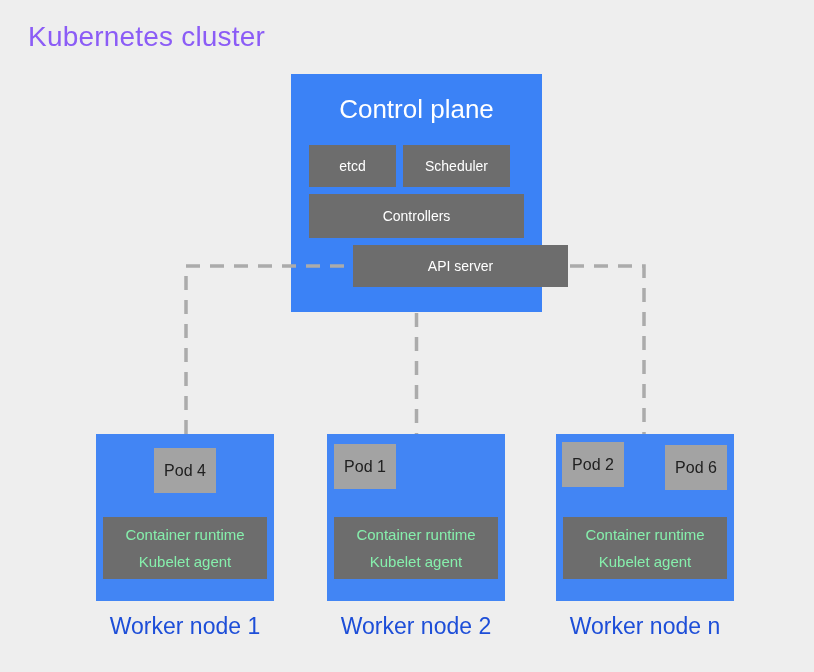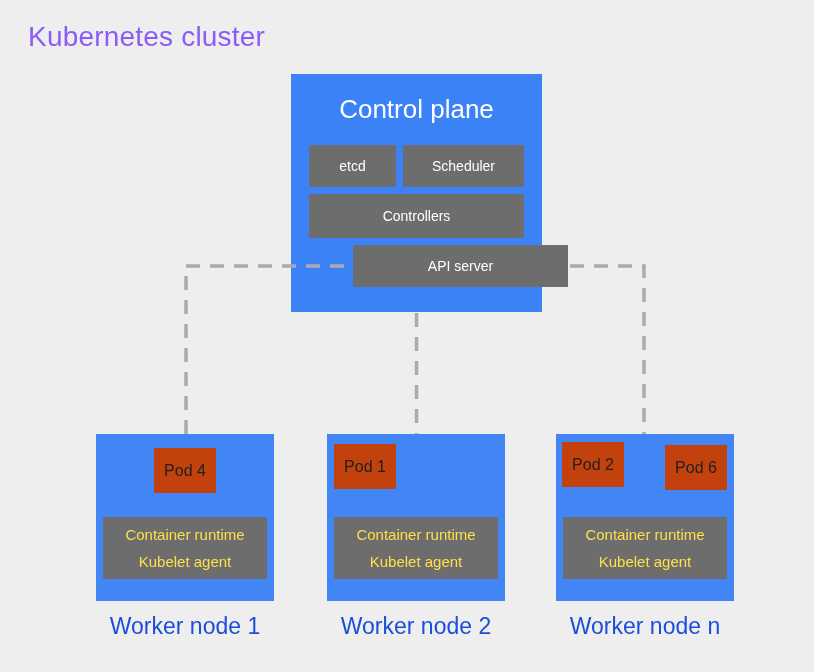--- a/index.html
+++ b/index.html
@@ -53,56 +53,56 @@
     background:#6d6d6d;
     color:#ffffff;
     font-size:14px;
     display:flex;
     align-items:center;
     justify-content:center;
     z-index:2;
     white-space:nowrap;
   }
   .cp-etcd{left:18px; top:71px; width:87px; height:42px;}
-  .cp-scheduler{left:112px; top:71px; width:121px; height:42px;}
+  .cp-scheduler{left:112px; top:71px; width:107px; height:42px;}
   .cp-controllers{left:18px; top:120px; width:215px; height:44px;}
   .cp-apiserver{left:18px; top:171px; width:215px; height:42px;margin-left:44px;}
   
   .worker-node{
     position:absolute;
     top:434px;
     width:178px; height:167px;
     background:#4285f4;
     z-index:2;
   }
   .node-1{left:96px;}
   .node-2{left:327px;}
   .node-n{left:556px;}
   .pod{
     position:absolute;
     width:62px; height:45px;
-    background:#c2410c;
+    background:#a3a3a3;
     color:#212121;
     font-size:16px;
     display:flex;
     align-items:center;
     justify-content:center;
     white-space:nowrap;
   }
   .pod-center{left:58px; top:14px;}
   .pod-left{left:7px; top:10px;}
   .pod-right{left:109px; top:10px;}
   .pod-left-hi{left:6px; top:8px;}
   .pod-right-lo{left:109px; top:11px;}
   .node-comp{
     position:absolute;
     left:7px;
     width:164px; height:35px;
     background:#6d6d6d;
-    color:#fde047;
+    color:#86efac;
     font-size:15px;
     display:flex;
     align-items:center;
     justify-content:center;
     white-space:nowrap;
   }
   .comp-runtime{top:83px;}
   .comp-kubelet{top:110px;}
   .node-label{
     position:absolute;

